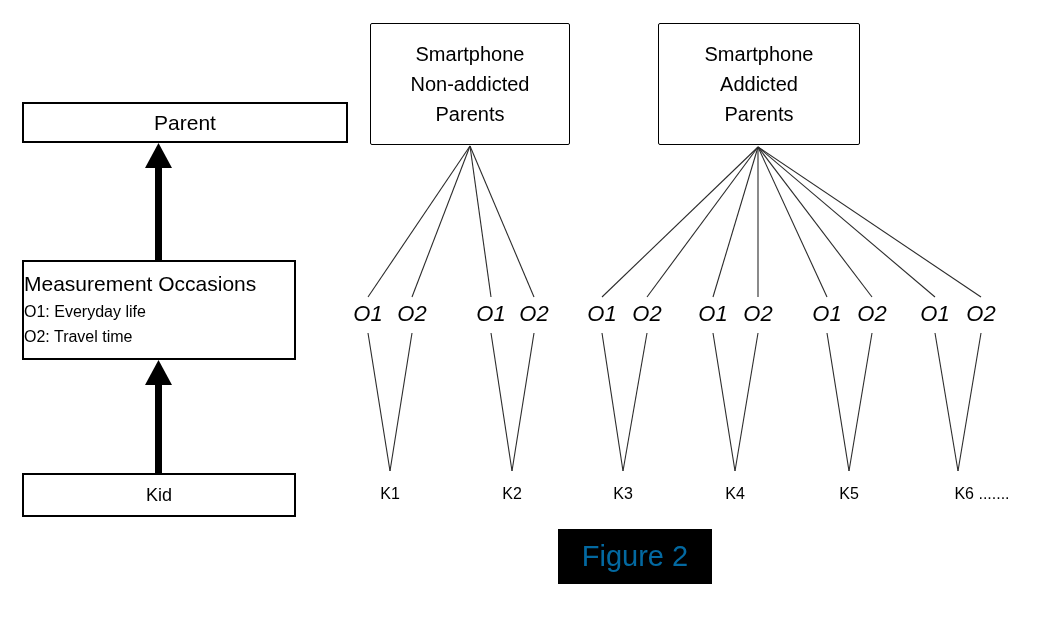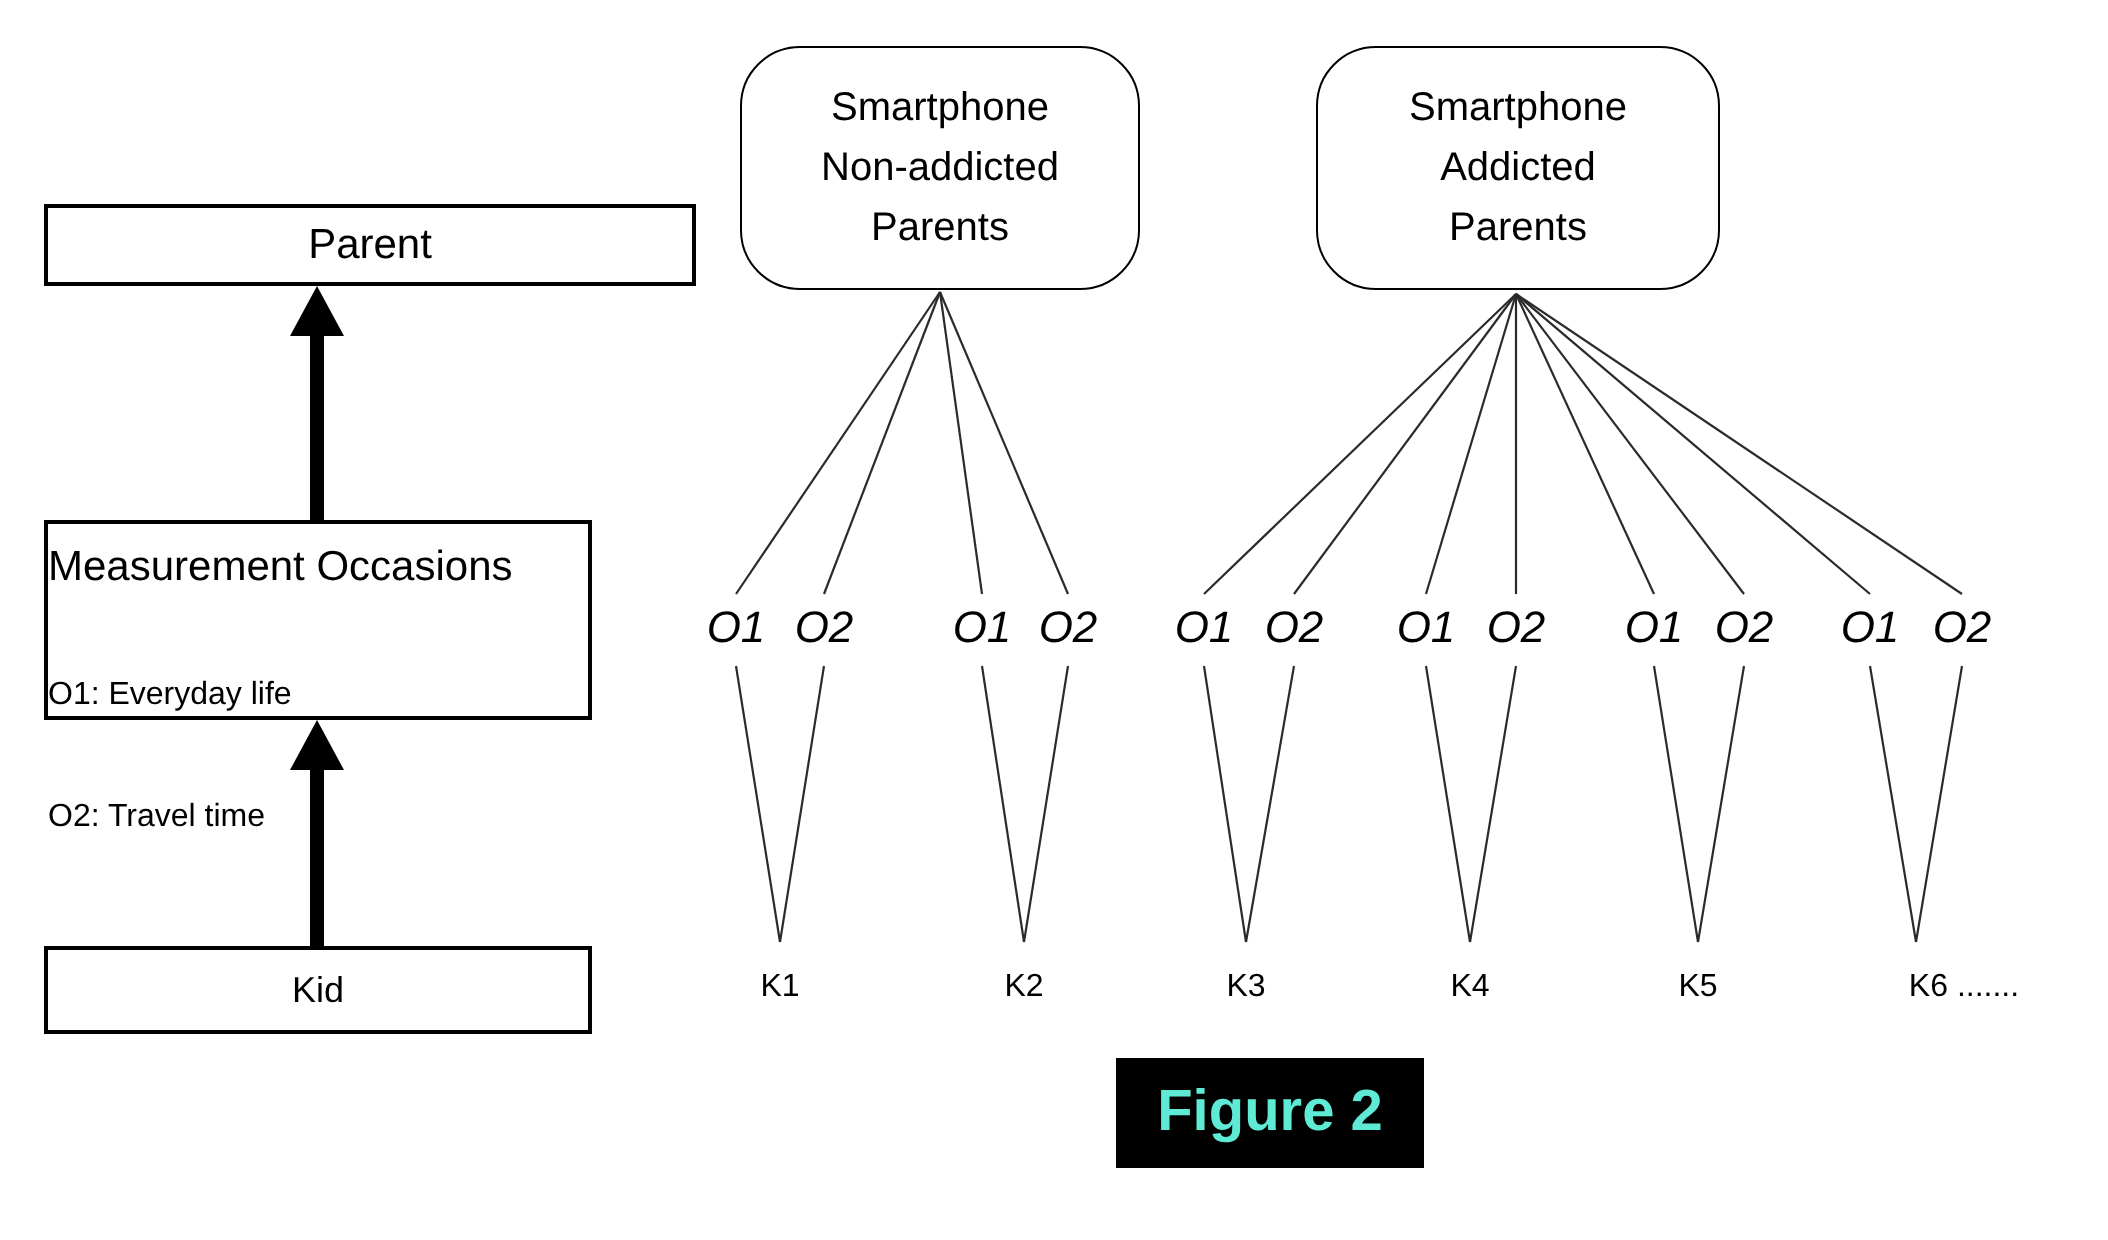--- a/index.html
+++ b/index.html
@@ -32,28 +32,28 @@
   .kid-box    { left: 22px; top: 473px; width: 274px; height: 44px; font-size: 18px; }
   .measure-box {
     position: absolute;
     left: 22px; top: 260px; width: 274px; height: 100px;
     background: #ffffff;
     border: 2px solid #000000;
     box-sizing: border-box;
     padding-top: 7px;
   }
   .measure-title { font-size: 21px; line-height: 30px; }
-  .measure-item  { font-size: 16px; line-height: 25px; margin-top: 36px; }
+  .measure-item  { font-size: 16px; line-height: 25px; }
   .round-box {
     position: absolute;
     top: 23px;
     height: 122px;
     background: #ffffff;
     border: 1.5px solid #000000;
-    border-radius: 30px;
+    border-radius: 2px;
     box-sizing: border-box;
     display: flex;
     flex-direction: column;
     align-items: center;
     justify-content: center;
     text-align: center;
     font-size: 20px;
     line-height: 30px;
   }
   .round-box-1 { left: 370px; width: 200px; }
@@ -74,26 +74,26 @@
     transform: translateX(-50%);
     font-size: 16px;
     line-height: 26px;
     white-space: nowrap;
   }
   .figure-box {
     position: absolute;
     left: 558px; top: 529px;
     width: 154px; height: 55px;
     background: #000000;
-    color: #5eead4;
+    color: #0369a1;
     display: flex;
     align-items: center;
     justify-content: center;
     font-size: 29px;
-    font-weight: bold;
+    font-weight: normal;
   }
 </style>
 </head>
 <body>
 
 <div id="stage">
 
   <svg id="connectors" viewBox="0 0 1054 620" xmlns="http://www.w3.org/2000/svg">
 
     <g>

